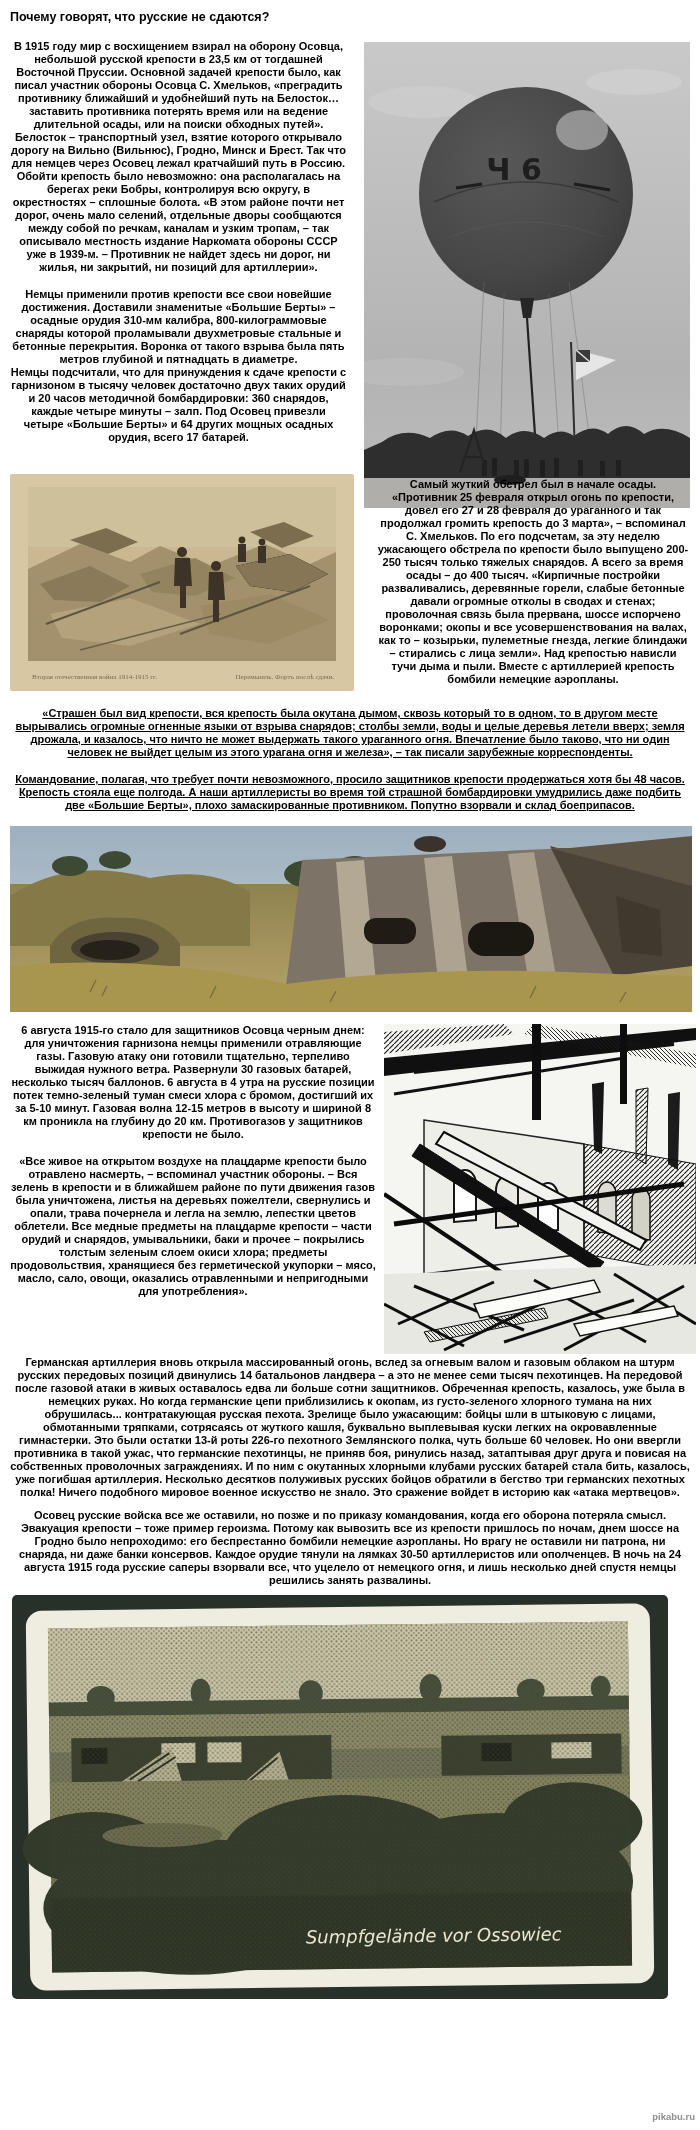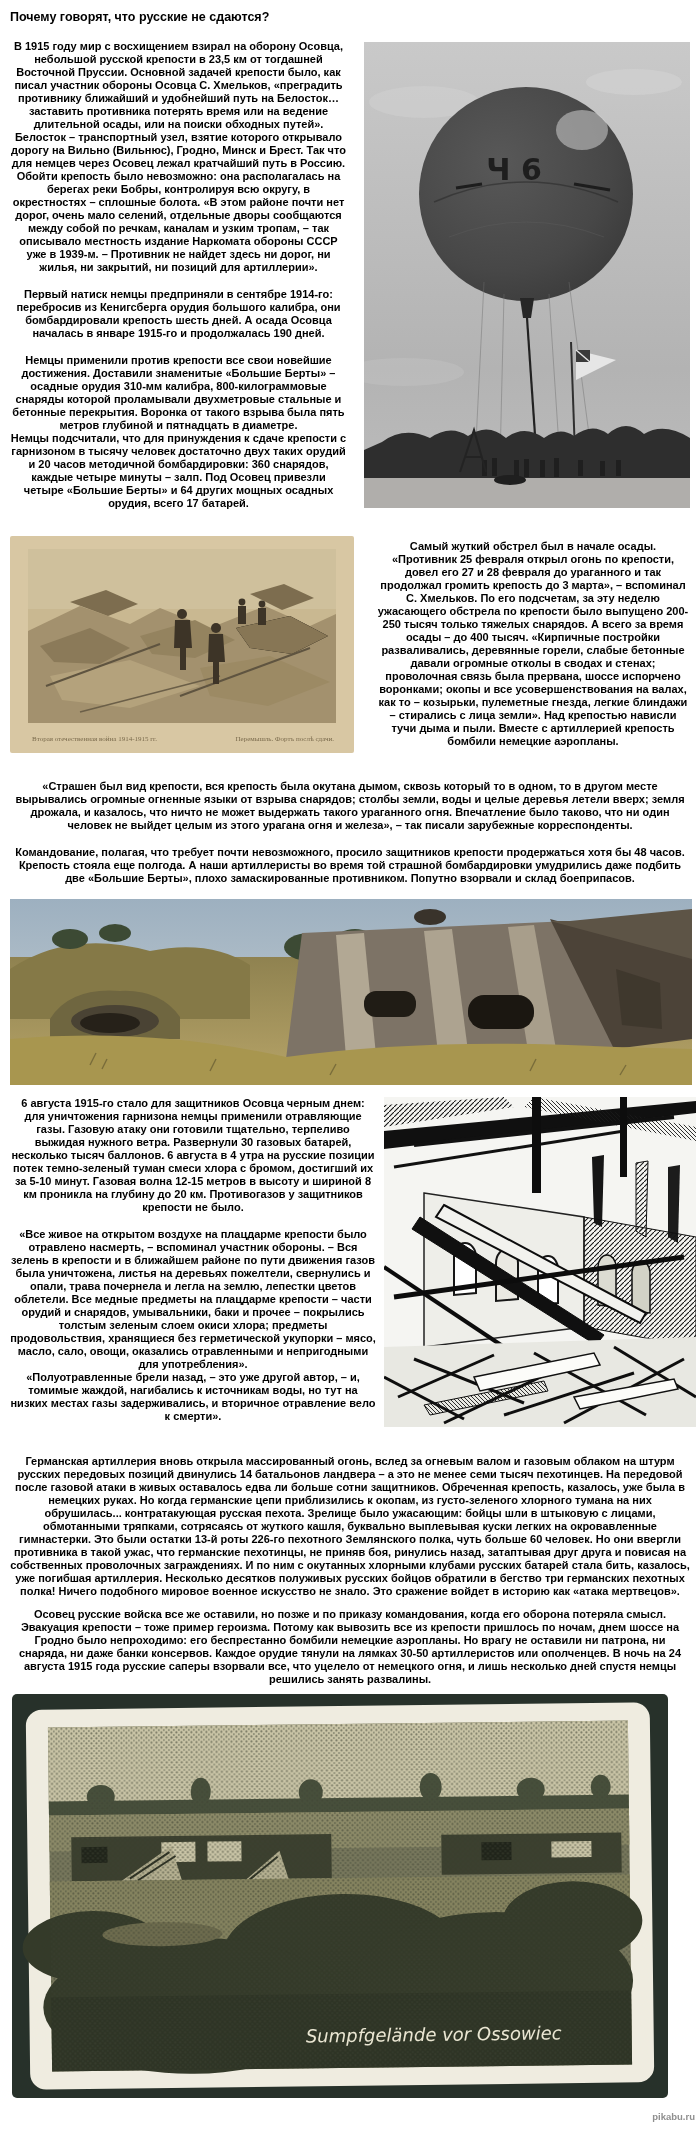--- a/index.html
+++ b/index.html
@@ -11,42 +11,41 @@
   .title{font-size:12.5px;font-weight:bold;margin:2px 0 16px 0;}
   .body-text{font-size:11px;line-height:13px;font-weight:bold;text-align:center;}
   .body-text p{margin:0 0 14px 0;}
   .body-text p.joined{margin:0;}
   .cols{display:flex;align-items:flex-start;}
   .sec1 .txt{width:352px;}
   .sec1 .img{width:326px;height:420px;margin-left:17px;margin-top:2px;}
   .sec2{margin-top:12px;}
   .sec2 .img{width:344px;height:189px;flex:none;}
   .sec2 .txt{width:330px;margin-left:22px;margin-top:4px;}
-  .fullpara{margin-top:18px;}
+  .fullpara{margin-top:7px;text-decoration:underline;}
   .bunker-wrap{width:682px;height:186px;margin:2px 0 12px 0;}
   .sec3 .txt{width:366px;flex:none;}
   .sec3 .img{width:312px;height:330px;margin-left:8px;}
   .wide{width:680px;}
   .postcard-wrap{width:656px;height:300px;margin:8px 0 0 2px;}
   svg{display:block;}
   .watermark{position:absolute;right:5px;bottom:8px;font-size:9.5px;font-weight:bold;color:#8f8f8f;}
 </style>
 </head>
 <body>
 
 <div class="page">
   <div class="content">
 
     <div class="title">Почему говорят, что русские не сдаются?</div>
 
     <div class="cols sec1">
       <div class="txt body-text">
         <p class="joined">В 1915 году мир с восхищением взирал на оборону Осовца, небольшой русской крепости в 23,5 км от тогдашней Восточной Пруссии. Основной задачей крепости было, как писал участник обороны Осовца С. Хмельков, «преградить противнику ближайший и удобнейший путь на Белосток… заставить противника потерять время или на ведение длительной осады, или на поиски обходных путей». Белосток – транспортный узел, взятие которого открывало дорогу на Вильно (Вильнюс), Гродно, Минск и Брест. Так что для немцев через Осовец лежал кратчайший путь в Россию.</p>
         <p>Обойти крепость было невозможно: она располагалась на берегах реки Бобры, контролируя всю округу, в окрестностях – сплошные болота. «В этом районе почти нет дорог, очень мало селений, отдельные дворы сообщаются между собой по речкам, каналам и узким тропам, – так описывало местность издание Наркомата обороны СССР уже в 1939-м. – Противник не найдет здесь ни дорог, ни жилья, ни закрытий, ни позиций для артиллерии».</p>
-        <p>Первый натиск немцы предприняли в сентябре 1914-го: перебросив из Кенигсберга орудия большого калибра, они бомбардировали крепость шесть дней. А осада Осовца началась в январе 1915-го и продолжалась 190 дней.</p>
         <p class="joined">Немцы применили против крепости все свои новейшие достижения. Доставили знаменитые «Большие Берты» – осадные орудия 310-мм калибра, 800-килограммовые снаряды которой проламывали двухметровые стальные и бетонные перекрытия. Воронка от такого взрыва была пять метров глубиной и пятнадцать в диаметре.</p>
         <p>Немцы подсчитали, что для принуждения к сдаче крепости с гарнизоном в тысячу человек достаточно двух таких орудий и 20 часов методичной бомбардировки: 360 снарядов, каждые четыре минуты – залп. Под Осовец привезли четыре «Большие Берты» и 64 других мощных осадных орудия, всего 17 батарей.</p>
       </div>
       <div class="img">
         <svg width="326" height="466" viewBox="0 0 326 466" xmlns="http://www.w3.org/2000/svg">
           <defs>
             <linearGradient id="sky1" x1="0" y1="0" x2="0" y2="1">
               <stop offset="0" stop-color="#c9c9c9"></stop>
                 <stop offset="0.7" stop-color="#b3b3b3"></stop>
                 <stop offset="1" stop-color="#bdbdbd"></stop>
@@ -187,21 +186,20 @@
         <g stroke="#6e6336" stroke-width="1.4" opacity="0.8">
           <path d="M80 166 l6 -12 M92 170 l5 -10 M200 172 l6 -12 M320 176 l6 -11 M520 172 l6 -12 M610 176 l6 -10" fill="none"></path>
         </g>
       </svg>
     </div>
 
     <div class="cols sec3">
       <div class="txt body-text">
         <p>6 августа 1915-го стало для защитников Осовца черным днем: для уничтожения гарнизона немцы применили отравляющие газы. Газовую атаку они готовили тщательно, терпеливо выжидая нужного ветра. Развернули 30 газовых батарей, несколько тысяч баллонов. 6 августа в 4 утра на русские позиции потек темно-зеленый туман смеси хлора с бромом, достигший их за 5-10 минут. Газовая волна 12-15 метров в высоту и шириной 8 км проникла на глубину до 20 км. Противогазов у защитников крепости не было.</p>
         <p class="joined">«Все живое на открытом воздухе на плацдарме крепости было отравлено насмерть, – вспоминал участник обороны. – Вся зелень в крепости и в ближайшем районе по пути движения газов была уничтожена, листья на деревьях пожелтели, свернулись и опали, трава почернела и легла на землю, лепестки цветов облетели. Все медные предметы на плацдарме крепости – части орудий и снарядов, умывальники, баки и прочее – покрылись толстым зеленым слоем окиси хлора; предметы продовольствия, хранящиеся без герметической укупорки – мясо, масло, сало, овощи, оказались отравленными и непригодными для употребления».</p>
-        <p>«Полуотравленные брели назад, – это уже другой автор, – и, томимые жаждой, нагибались к источникам воды, но тут на низких местах газы задерживались, и вторичное отравление вело к смерти».</p>
       </div>
       <div class="img">
         <svg width="312" height="330" viewBox="0 0 312 330" xmlns="http://www.w3.org/2000/svg">
           <defs>
             <pattern id="hatch" width="5" height="5" patternUnits="userSpaceOnUse">
               <path d="M0 5 L5 0" stroke="#141414" stroke-width="1.1"></path>
             </pattern>
             <pattern id="hatch2" width="4" height="4" patternUnits="userSpaceOnUse">
               <path d="M0 0 L4 4" stroke="#1a1a1a" stroke-width="0.9"></path>
             </pattern>
@@ -247,21 +245,21 @@
                 <line x1="0" y1="280" x2="80" y2="322"></line>
             </g>
             <polygon points="90,280 210,256 216,268 96,294" fill="#fcfcf9" stroke="#111" stroke-width="1.5"></polygon>
             <polygon points="40,308 160,284 164,294 46,318" fill="url(#hatch2)" stroke="#111"></polygon>
             <polygon points="190,300 290,282 294,292 196,312" fill="#fcfcf9" stroke="#111" stroke-width="1.5"></polygon>
           </g>
         </svg>
       </div>
     </div>
 
-    <div class="body-text wide" style="margin-top:18px;">
+    <div class="body-text wide" style="margin-top:2px;">
       <p style="margin-bottom:10px;">Германская артиллерия вновь открыла массированный огонь, вслед за огневым валом и газовым облаком на штурм русских передовых позиций двинулись 14 батальонов ландвера – а это не менее семи тысяч пехотинцев. На передовой после газовой атаки в живых оставалось едва ли больше сотни защитников. Обреченная крепость, казалось, уже была в немецких руках. Но когда германские цепи приблизились к окопам, из густо-зеленого хлорного тумана на них обрушилась... контратакующая русская пехота. Зрелище было ужасающим: бойцы шли в штыковую с лицами, обмотанными тряпками, сотрясаясь от жуткого кашля, буквально выплевывая куски легких на окровавленные гимнастерки. Это были остатки 13-й роты 226-го пехотного Землянского полка, чуть больше 60 человек. Но они ввергли противника в такой ужас, что германские пехотинцы, не приняв боя, ринулись назад, затаптывая друг друга и повисая на собственных проволочных заграждениях. И по ним с окутанных хлорными клубами русских батарей стала бить, казалось, уже погибшая артиллерия. Несколько десятков полуживых русских бойцов обратили в бегство три германских пехотных полка! Ничего подобного мировое военное искусство не знало. Это сражение войдет в историю как «атака мертвецов».</p>
       <p style="margin-bottom:6px;">Осовец русские войска все же оставили, но позже и по приказу командования, когда его оборона потеряла смысл. Эвакуация крепости – тоже пример героизма. Потому как вывозить все из крепости пришлось по ночам, днем шоссе на Гродно было непроходимо: его беспрестанно бомбили немецкие аэропланы. Но врагу не оставили ни патрона, ни снаряда, ни даже банки консервов. Каждое орудие тянули на лямках 30-50 артиллеристов или ополченцев. В ночь на 24 августа 1915 года русские саперы взорвали все, что уцелело от немецкого огня, и лишь несколько дней спустя немцы решились занять развалины.</p>
     </div>
 
     <div class="postcard-wrap">
       <svg width="656" height="404" viewBox="0 0 656 404" xmlns="http://www.w3.org/2000/svg">
         <defs>
           <pattern id="halftone" width="5" height="5" patternUnits="userSpaceOnUse">
             <rect width="5" height="5" fill="none"></rect>
             <circle cx="1.4" cy="1.4" r="1.1" fill="#3d4232" opacity="0.55"></circle>

